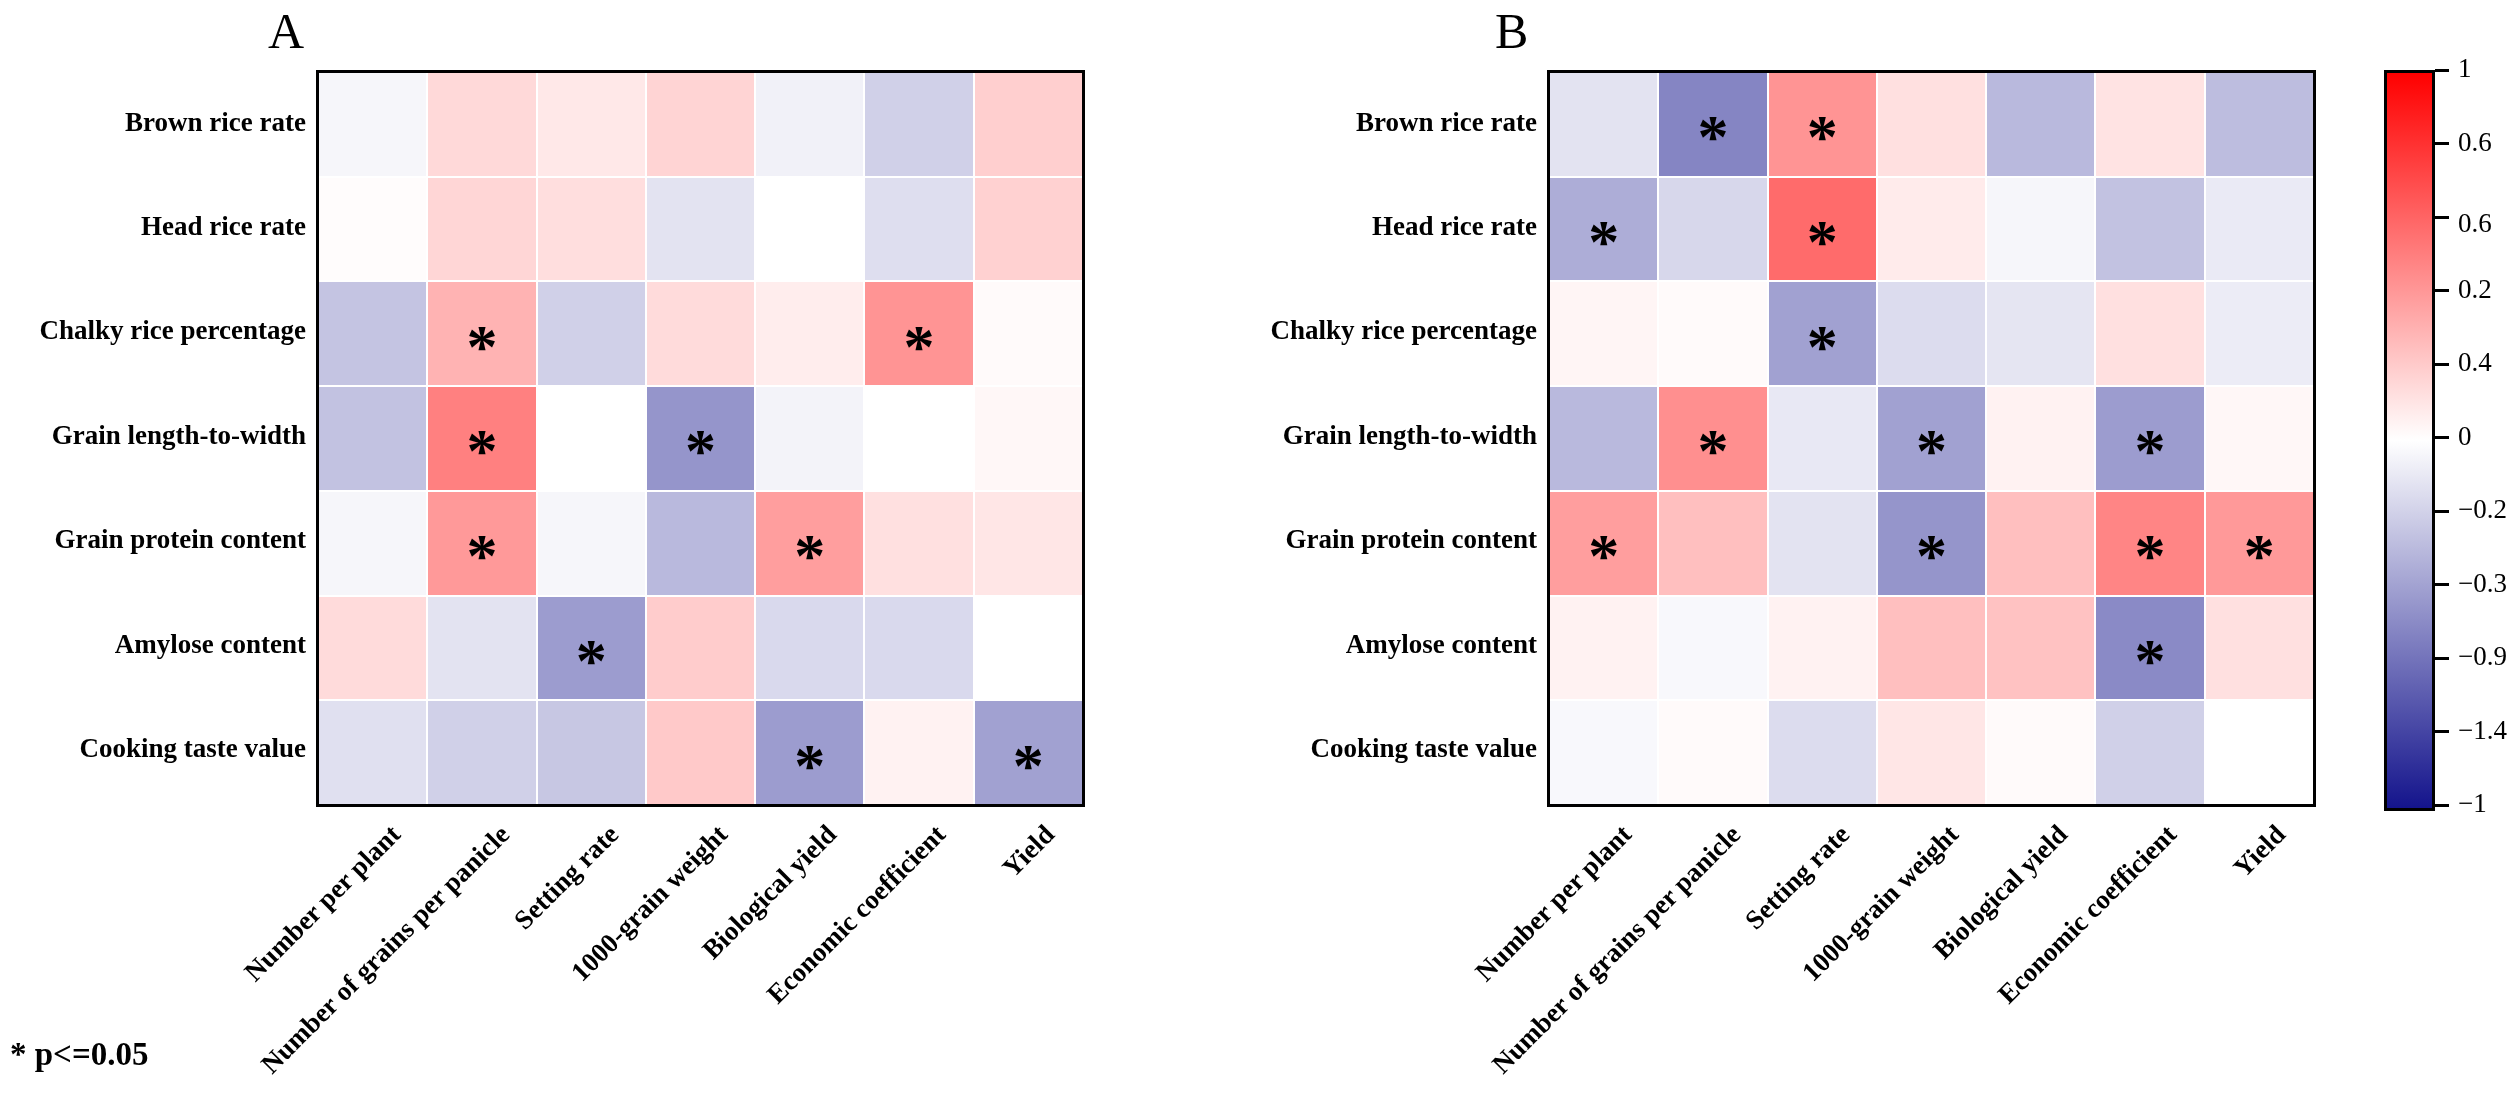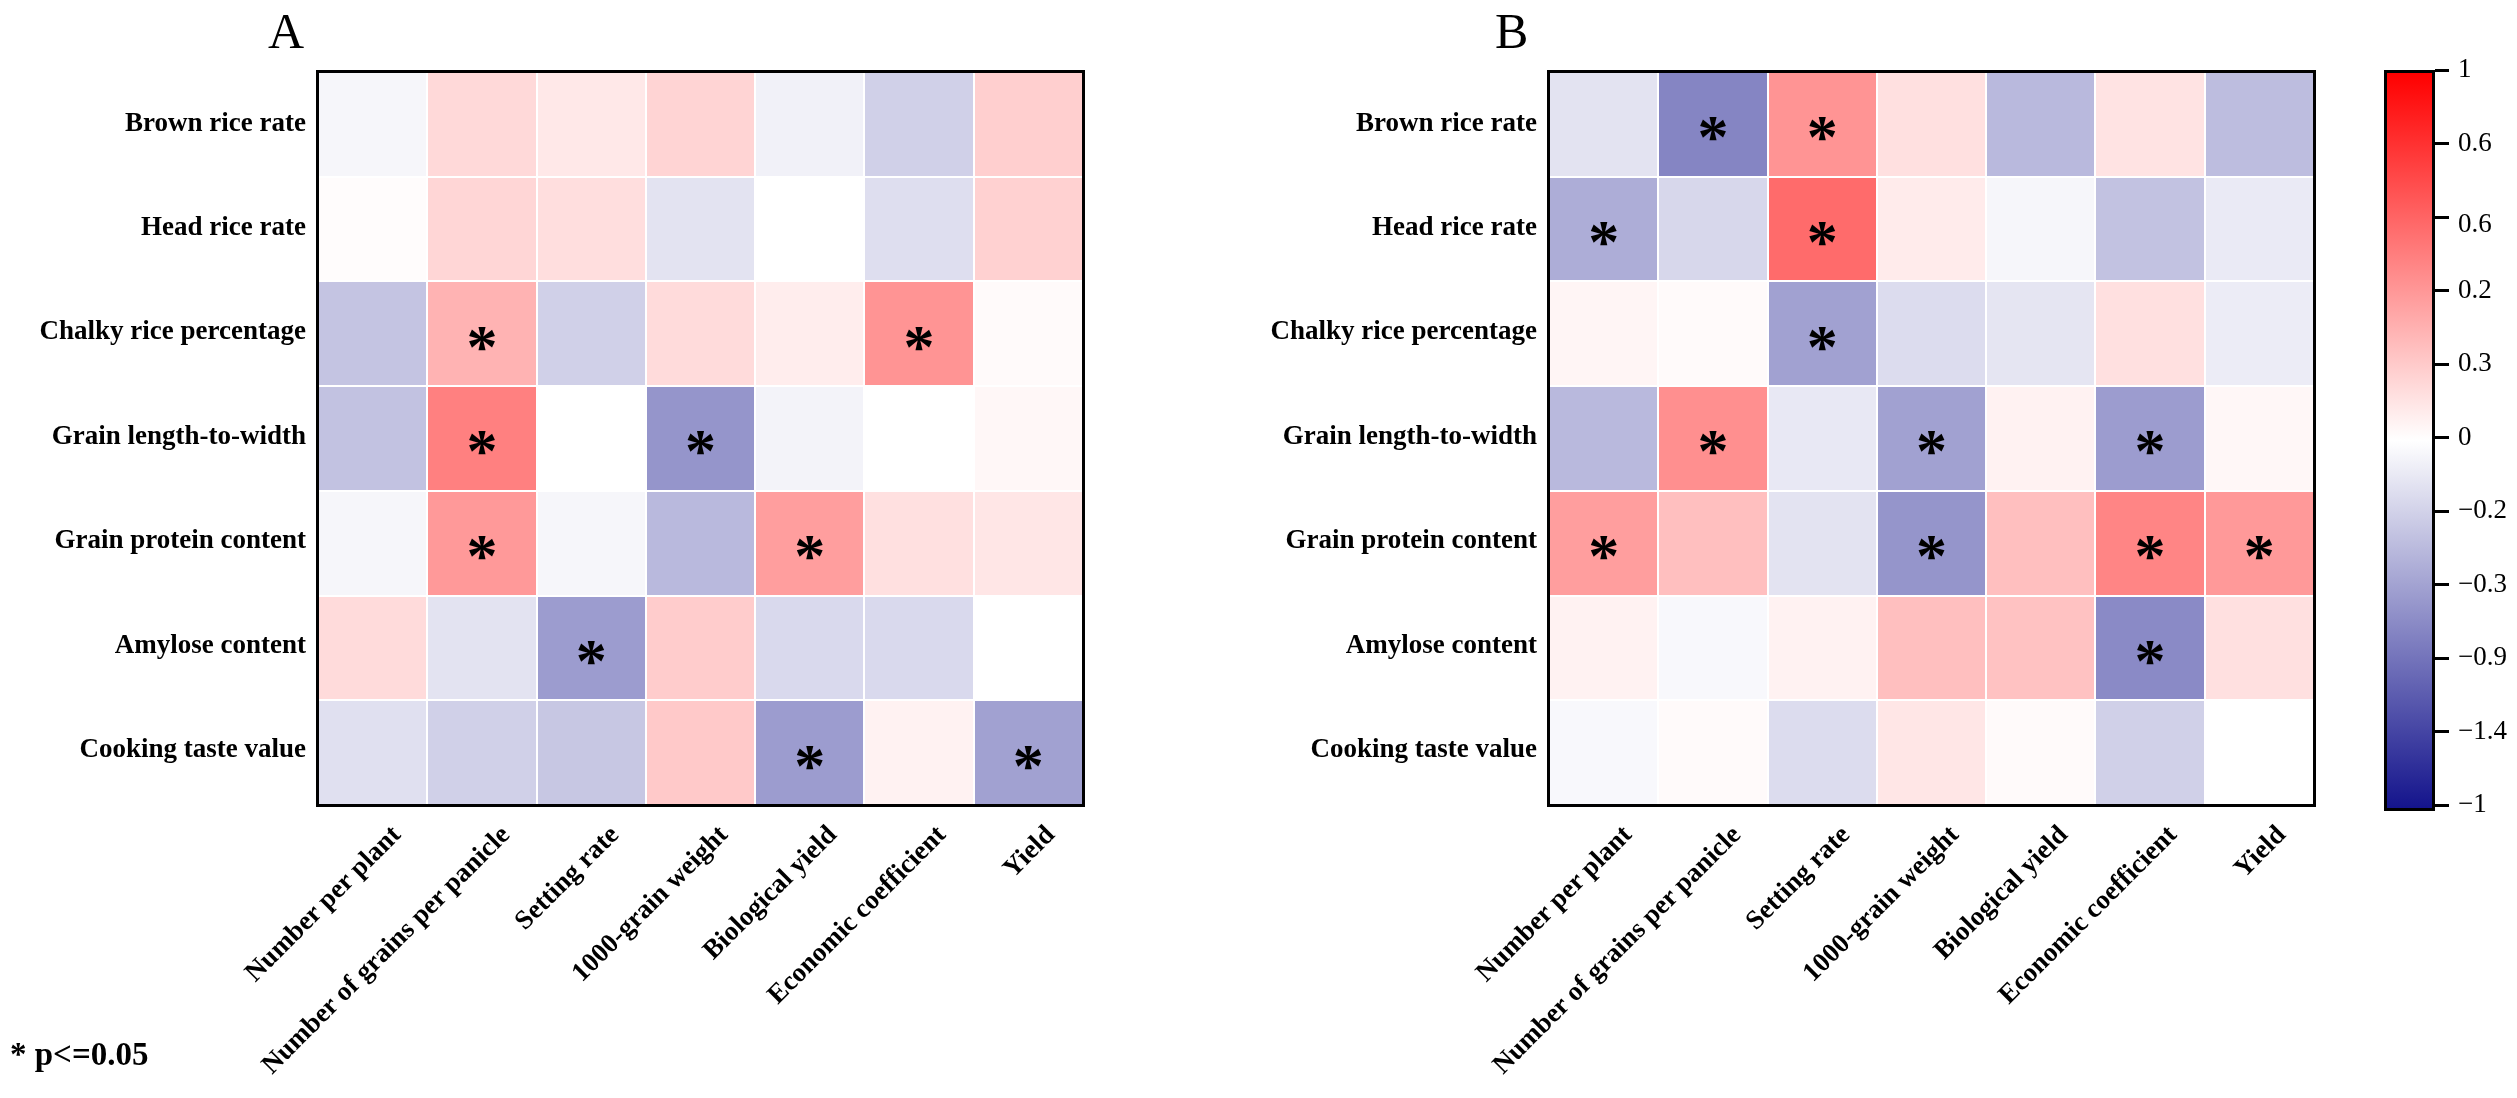--- a/index.html
+++ b/index.html
@@ -211,21 +211,21 @@
     <div class="collabel" style="left: 1839.5px; top: 819px;">Yield</div>
     <div class="cbar-tick" style="top: 68.5px;"></div>
     <div class="cbar-label" style="top: 53px;">1</div>
     <div class="cbar-tick" style="top: 142px;"></div>
     <div class="cbar-label" style="top: 126.5px;">0.6</div>
     <div class="cbar-tick" style="top: 215.5px;"></div>
     <div class="cbar-label" style="top: 208px;">0.6</div>
     <div class="cbar-tick" style="top: 289px;"></div>
     <div class="cbar-label" style="top: 273.5px;">0.2</div>
     <div class="cbar-tick" style="top: 362.5px;"></div>
-    <div class="cbar-label" style="top: 347px;">0.3</div>
+    <div class="cbar-label" style="top: 347px;">0.4</div>
     <div class="cbar-tick" style="top: 436px;"></div>
     <div class="cbar-label" style="top: 420.5px;">0</div>
     <div class="cbar-tick" style="top: 509.5px;"></div>
     <div class="cbar-label" style="top: 494px;">−0.2</div>
     <div class="cbar-tick" style="top: 583px;"></div>
     <div class="cbar-label" style="top: 567.5px;">−0.3</div>
     <div class="cbar-tick" style="top: 656.5px;"></div>
     <div class="cbar-label" style="top: 641px;">−0.9</div>
     <div class="cbar-tick" style="top: 730px;"></div>
     <div class="cbar-label" style="top: 714.5px;">−1.4</div>

